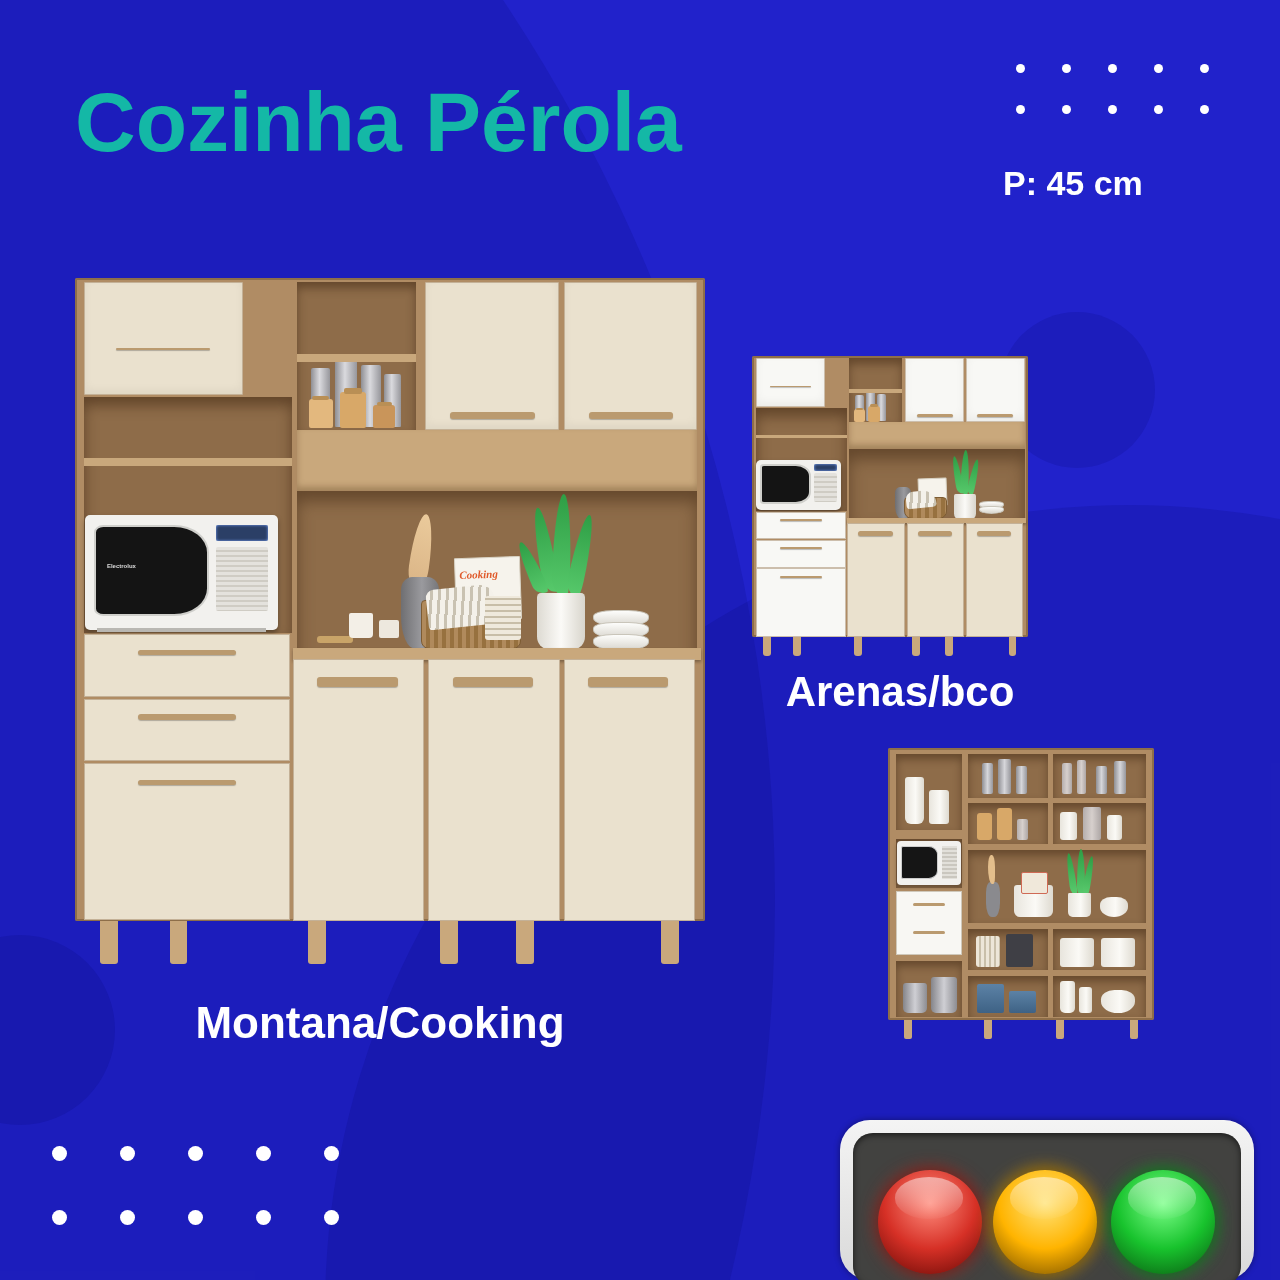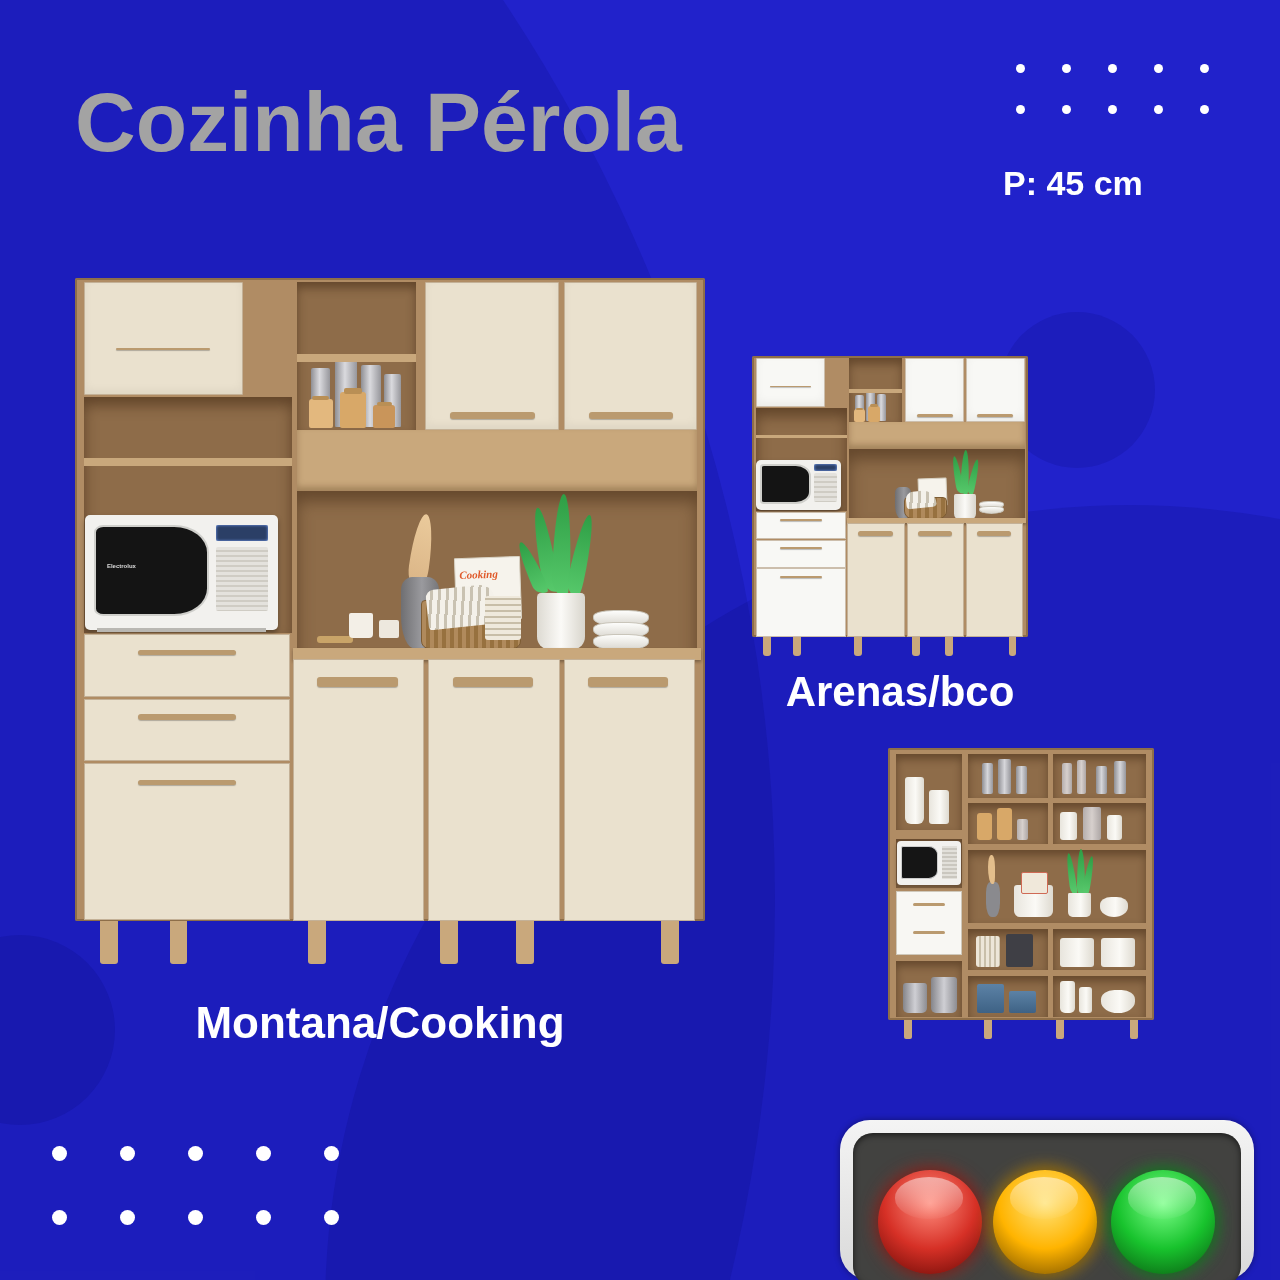--- a/index.html
+++ b/index.html
@@ -12,21 +12,21 @@
   
   .bg-circle{position:absolute;border-radius:50%;background:rgba(8,8,110,0.16);}
   .bg-circle.c-left-huge{left:-2475px;top:-725px;width:3250px;height:3250px;}
   .bg-circle.c-right-small{left:999px;top:312px;width:156px;height:156px;}
   .bg-circle.c-bottom-left{left:-75px;top:935px;width:190px;height:190px;}
   .bg-circle.c-bottom-right-huge{left:325px;top:505px;width:1610px;height:1610px;}
 
   
   .title{
     position:absolute;left:75px;top:22px;width:820px;
-    font-size:84px;font-weight:800;color:#a3a3a3;letter-spacing:0px;line-height:1.05;
+    font-size:84px;font-weight:800;color:#14b8a6;letter-spacing:0px;line-height:1.05;
   }
   .specs{position:absolute;left:1003px;top:158px;color:#fff;font-weight:800;font-size:34px;line-height:51px;}
   .product-label{position:absolute;color:#fff;font-weight:800;text-align:center;}
   .label-arenas{left:120px;top:998px;width:520px;font-size:44px;}
   .label-bco{left:720px;top:668px;width:360px;font-size:42px;}
 
   
   .dots{position:absolute;display:grid;grid-template-columns:repeat(5,auto);}
   .dots span{border-radius:50%;background:#fff;display:block;}
   .dots-top{left:1016px;top:64px;column-gap:37px;row-gap:32px;}

